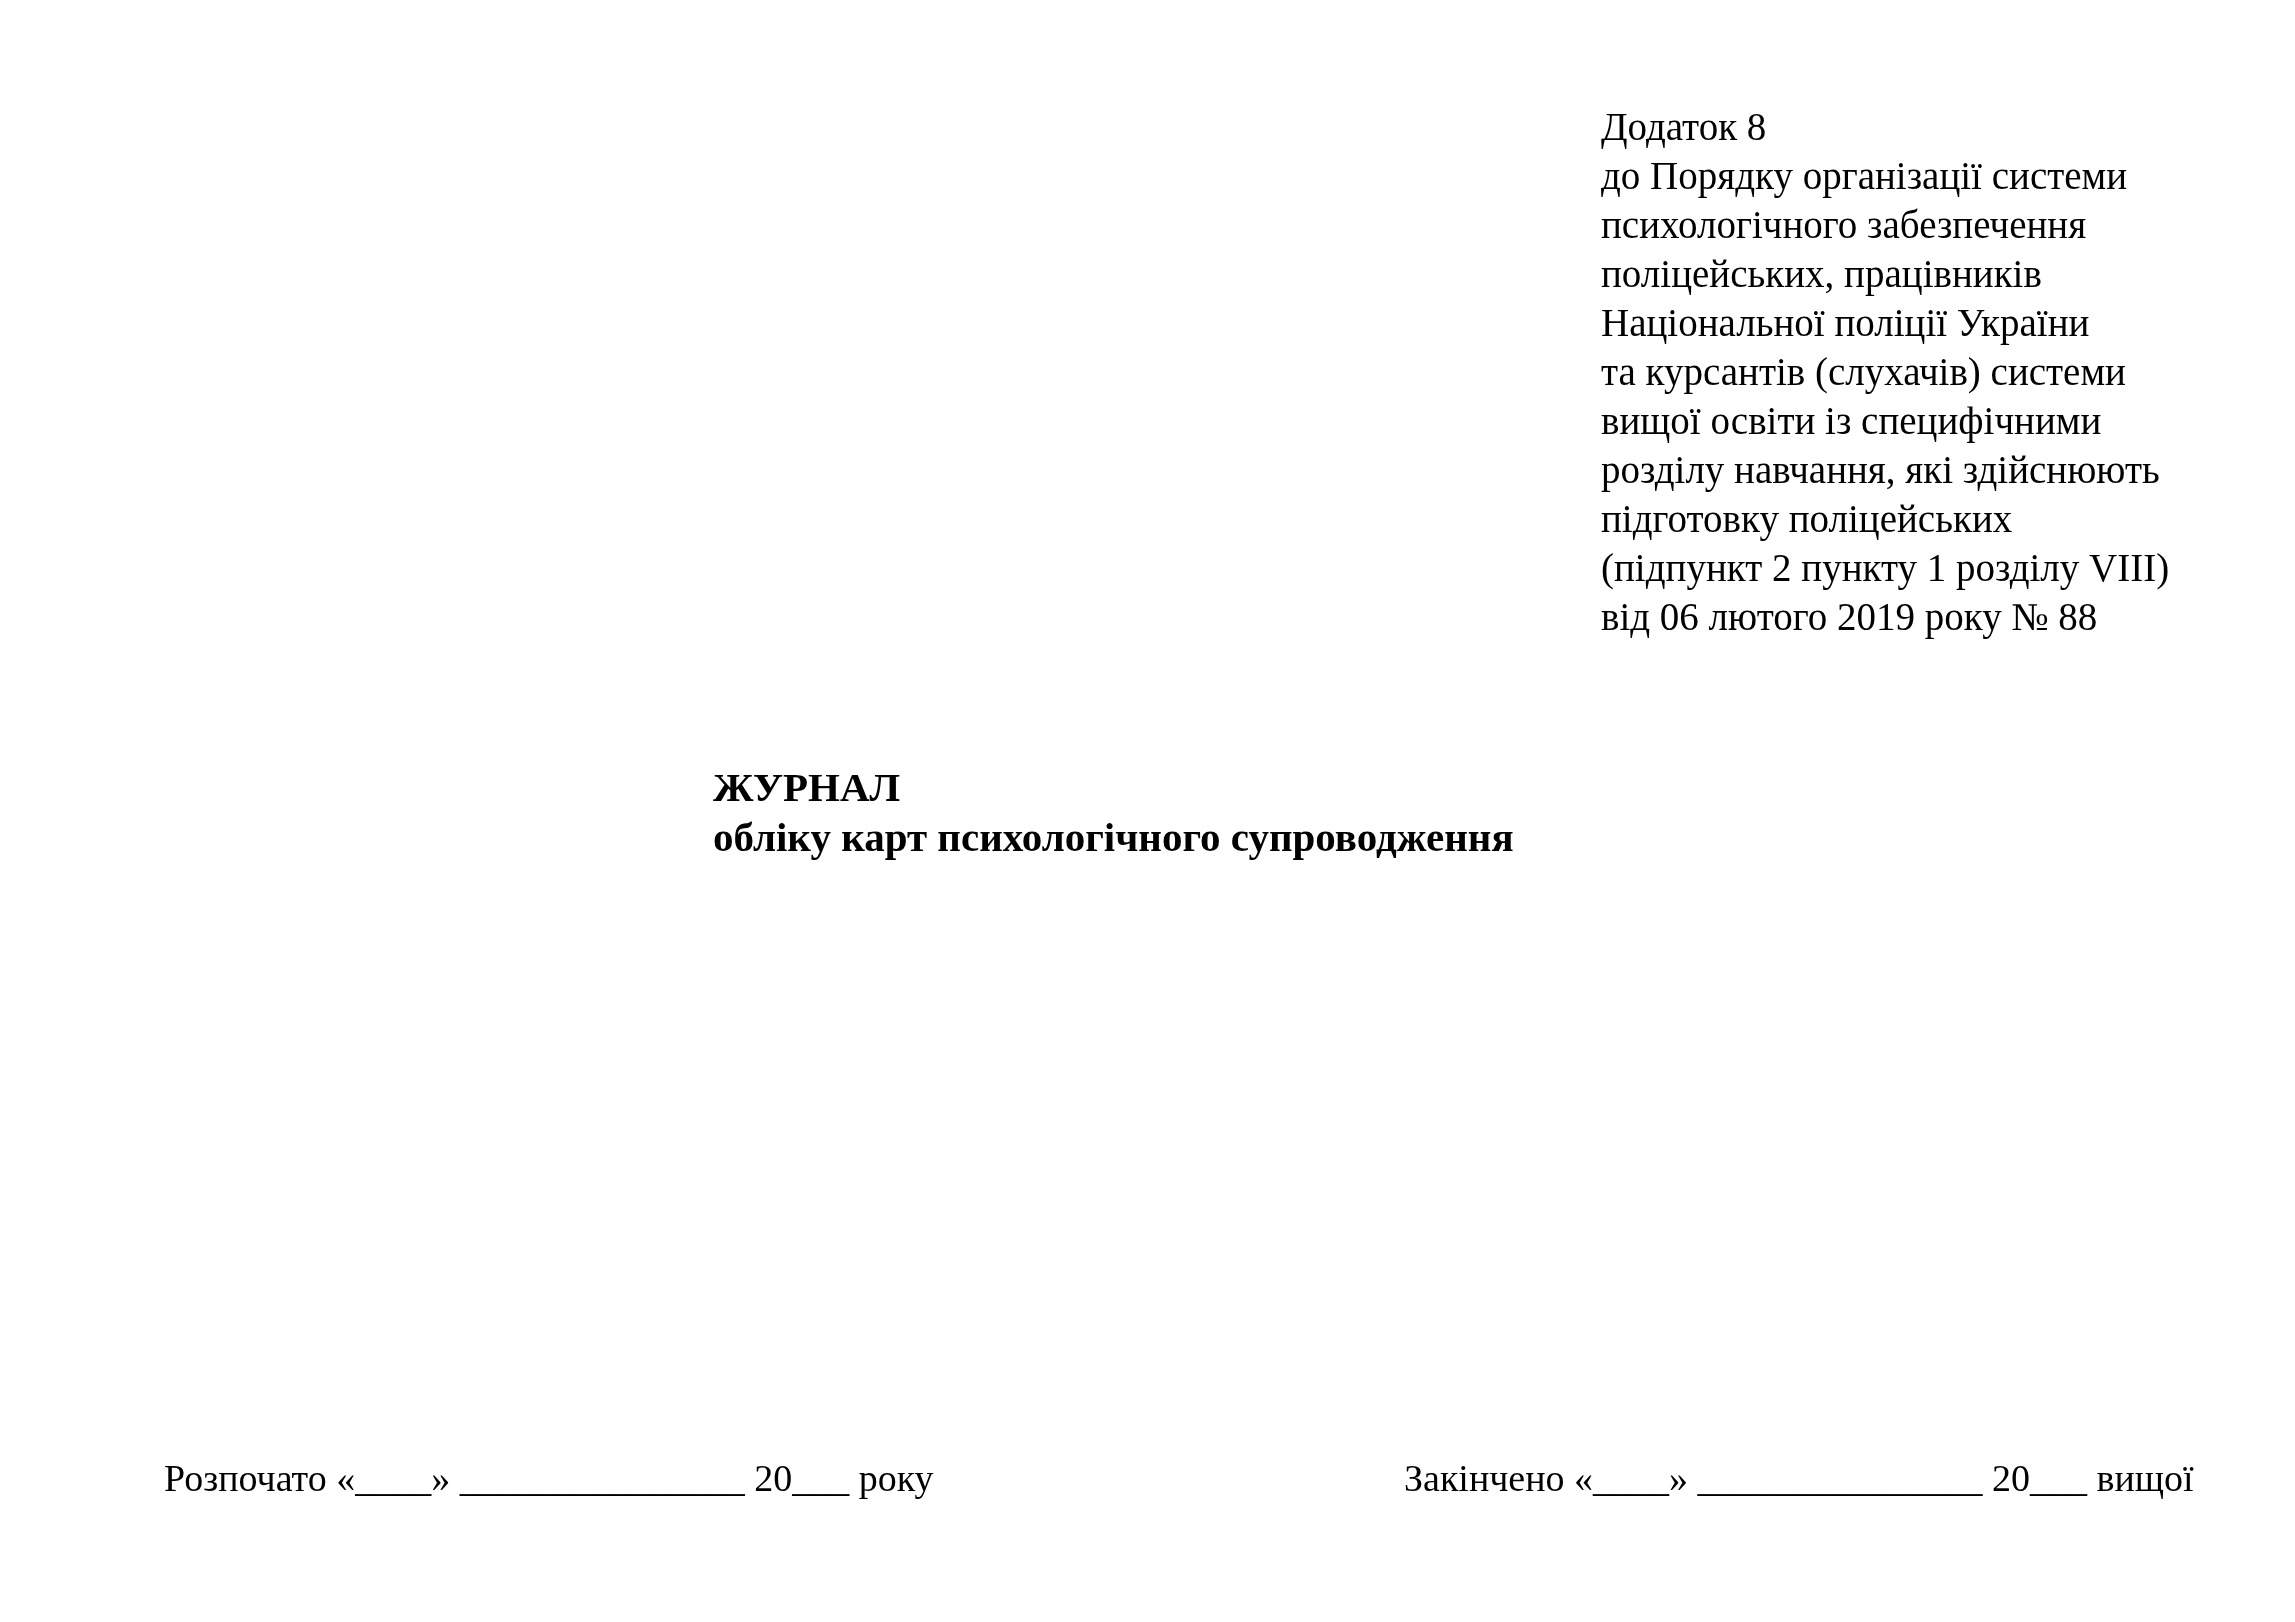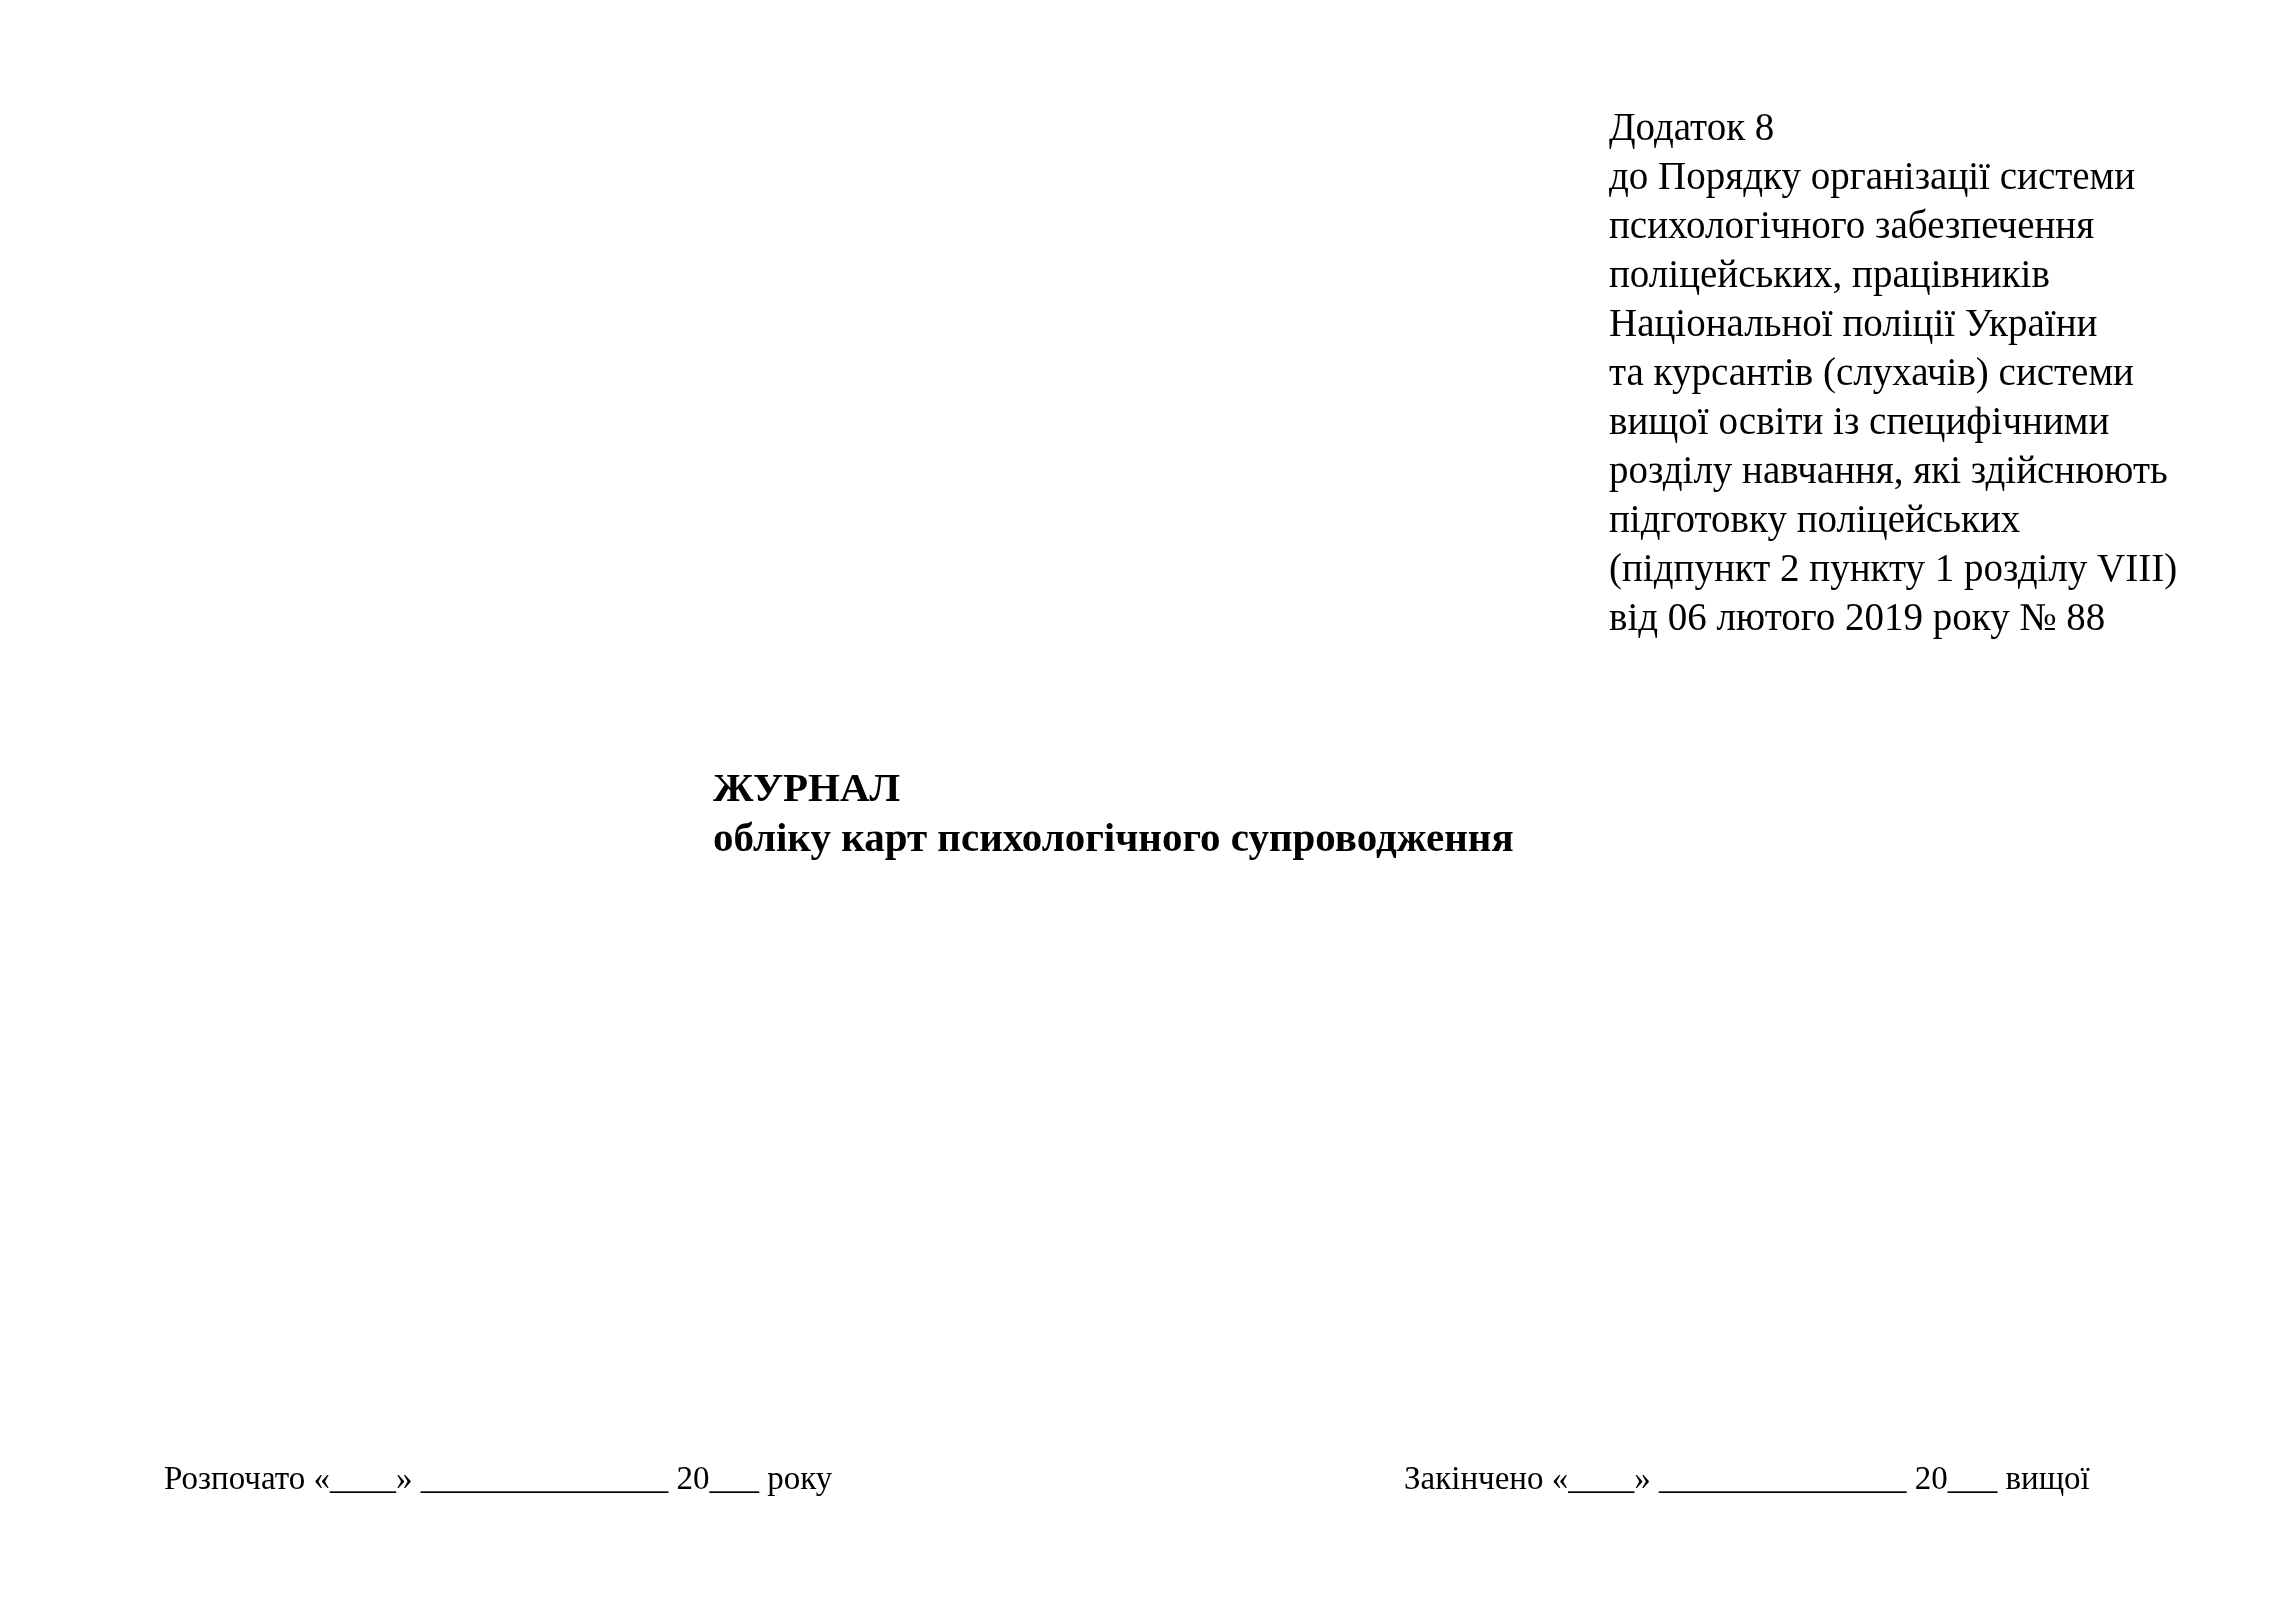--- a/index.html
+++ b/index.html
@@ -16,36 +16,35 @@
     font-family: "Liberation Serif", "DejaVu Serif", serif;
     overflow: hidden;
   }
   .appendix-block {
     position: absolute;
     left: 1601px;
     top: 102px;
     font-size: 39px;
     line-height: 49px;
     white-space: nowrap;
-    margin-left: 8px;
   }
   .doc-title {
     position: absolute;
     left: 713px;
     top: 762px;
     width: 923px;
     text-align: left;
     font-weight: bold;
     font-size: 41px;
     line-height: 50px;
   }
   .footer-line {
     position: absolute;
     top: 1454px;
-    font-size: 33px;
+    font-size: 38px;
     line-height: 49px;
     white-space: nowrap;
     text-align: center;
   }
   .footer-started { left: 164px; }
   .footer-finished { left: 1404px; }
 </style>
 </head>
 <body>
 

